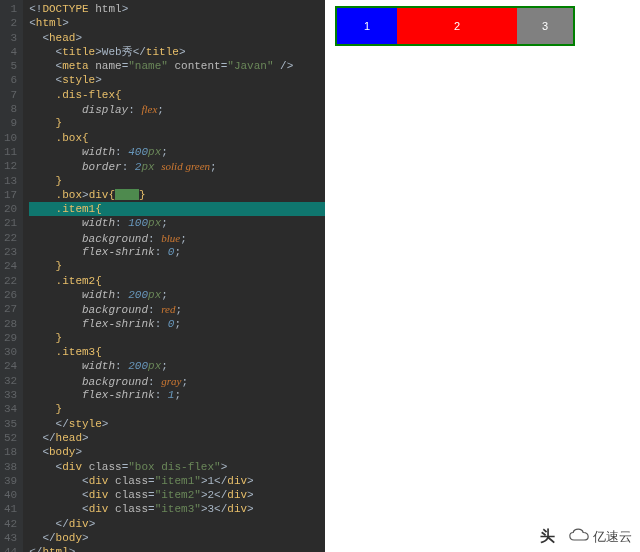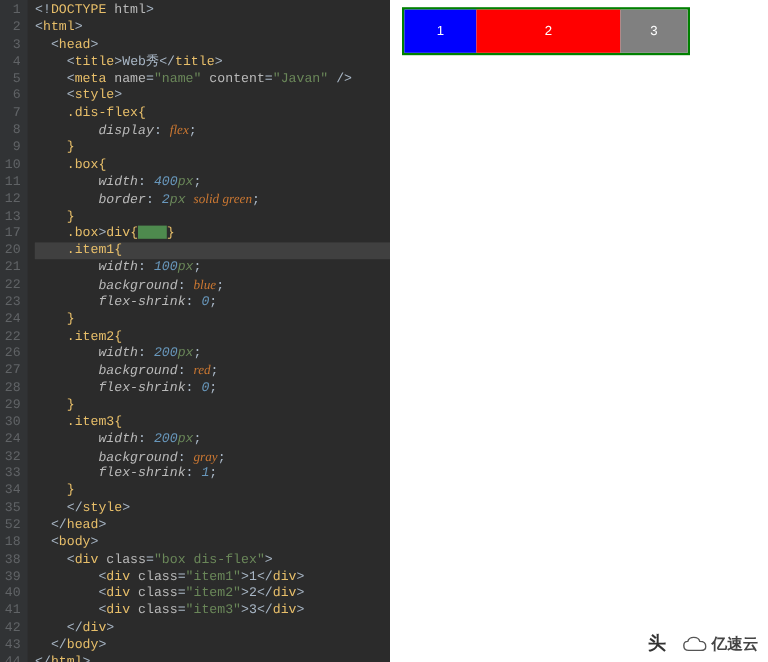--- a/index.html
+++ b/index.html
@@ -36,21 +36,21 @@
   .gutter div { height: 14.3px; }
   .code {
     padding: 2px 0 2px 6px;
     font-size: 11px;
     line-height: 14.3px;
     white-space: pre;
     position: relative;
     flex: 1;
   }
   .code .line { height: 14.3px; }
-  .code .line.hl { background: #404040; }
+  .code .line.hl { background: #0f766e; }
   .tag    { color: #e8bf6a; margin-top: 16px; }
   .attr   { color: #bababa; }
   .str    { color: #6a8759; }
   .punc   { color: #a9b7c6; }
   .sel    { color: #e8bf6a; }
   .prop   { color: #bababa; font-style: italic; }
   .num    { color: #6897bb; font-style: italic; }
   .unit   { color: #6a8759; font-style: italic; margin-top: 32px; }
   .kw     { color: #cc7832; font-style: italic; font-family: Liberation Serif, serif; }
   .txt    { color: #a9b7c6; }
@@ -89,21 +89,21 @@
     position: absolute;
     right: 8px;
     bottom: 6px;
     display: flex;
     align-items: center;
     gap: 14px;
     color: #555;
     font-family: Arial, sans-serif;
   }
   .watermark .tou { font-size: 15px; font-weight: bold; color: #333; }
-  .watermark .yisu { display: flex; align-items: center; gap: 4px; font-size: 13px; color: #444; font-weight: bold; }
+  .watermark .yisu { display: flex; align-items: flex-start; gap: 4px; font-size: 13px; color: #444; }
   .cloud-icon {
     width: 20px; height: 14px; position: relative;
   }
   .cloud-icon svg { width: 20px; height: 14px; }
 </style>
 </head>
 <body>
 
 <div class="layout">
 

